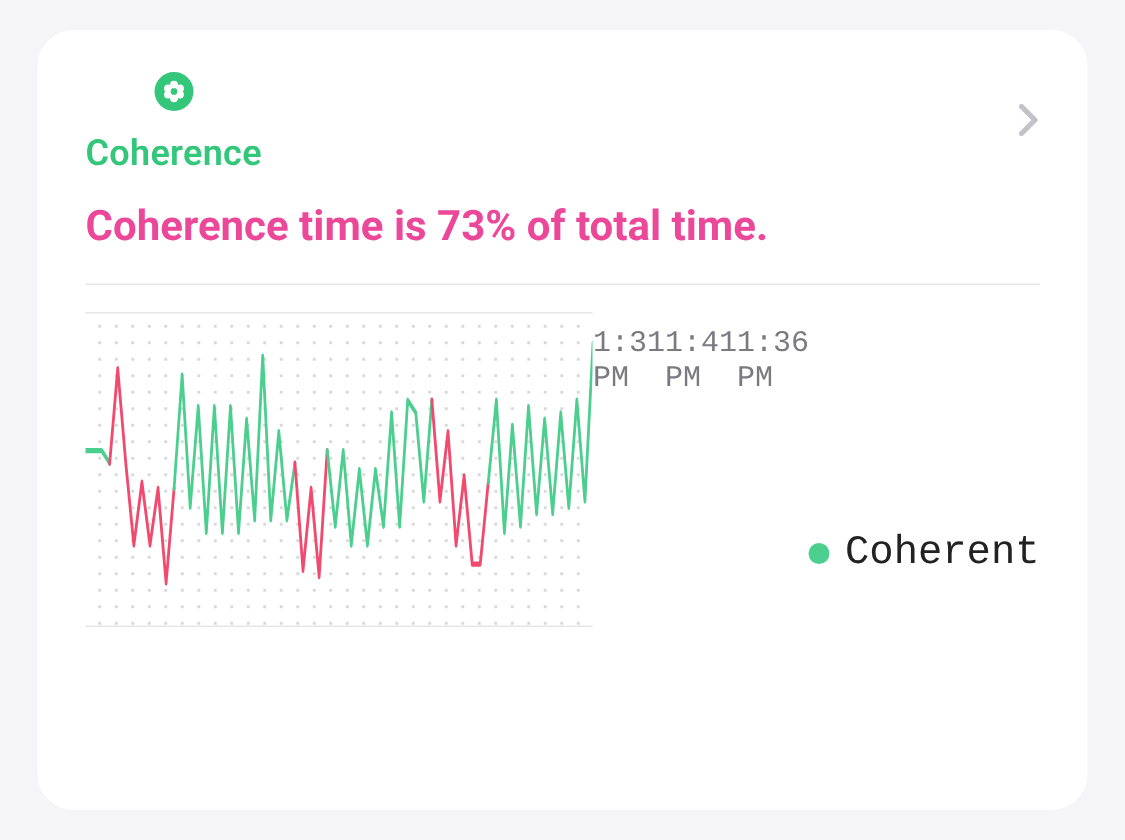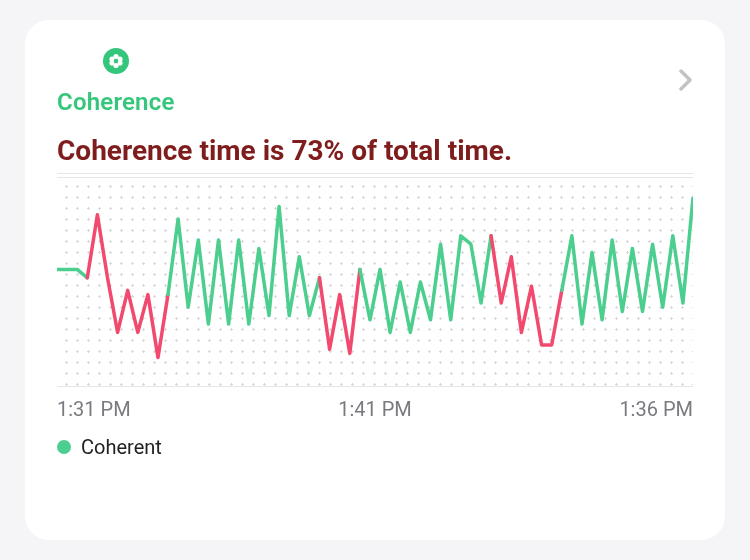--- a/index.html
+++ b/index.html
@@ -46,29 +46,30 @@
     font-weight: 600;
     font-size: 24px;
     letter-spacing: 0.2px;
   }
   .chevron {
     color: #c3c3c7;
   }
   .summary {
     font-size: 28px;
     font-weight: 700;
-    color: #7f1d1d;
-    padding-bottom: 6px;
+    color: #ec4899;
+    padding-bottom: 22px;
     border-bottom: 1px solid #e6e6ea;
   }
   .chart-area {
     flex: 1;
-    margin-top: 3px;
+    margin-top: 18px;
     display: flex;
-    flex-direction: column;
+    flex-direction: row;
+    font-family: Liberation Mono, monospace;
   }
   .plot-wrap {
     position: relative;
     width: 100%;
     height: 210px;
   }
   .dot-grid {
     position: absolute;
     inset: 0;
     background-image: radial-gradient(circle, #d9d9dc 1.1px, transparent 1.1px);
@@ -109,21 +110,21 @@
     justify-content: space-between;
     margin-top: 10px;
     color: #7a7a80;
     font-size: 20px;
   }
   .legend {
     display: flex;
     justify-content: flex-start;
     gap: 36px;
     margin-top: 14px;
-    font-size: 20px;
+    font-size: 27px;
     color: #222;
   }
   .legend-item {
     display: flex;
     align-items: center;
     gap: 10px;
   }
   .legend-dot {
     width: 14px;
     height: 14px;

